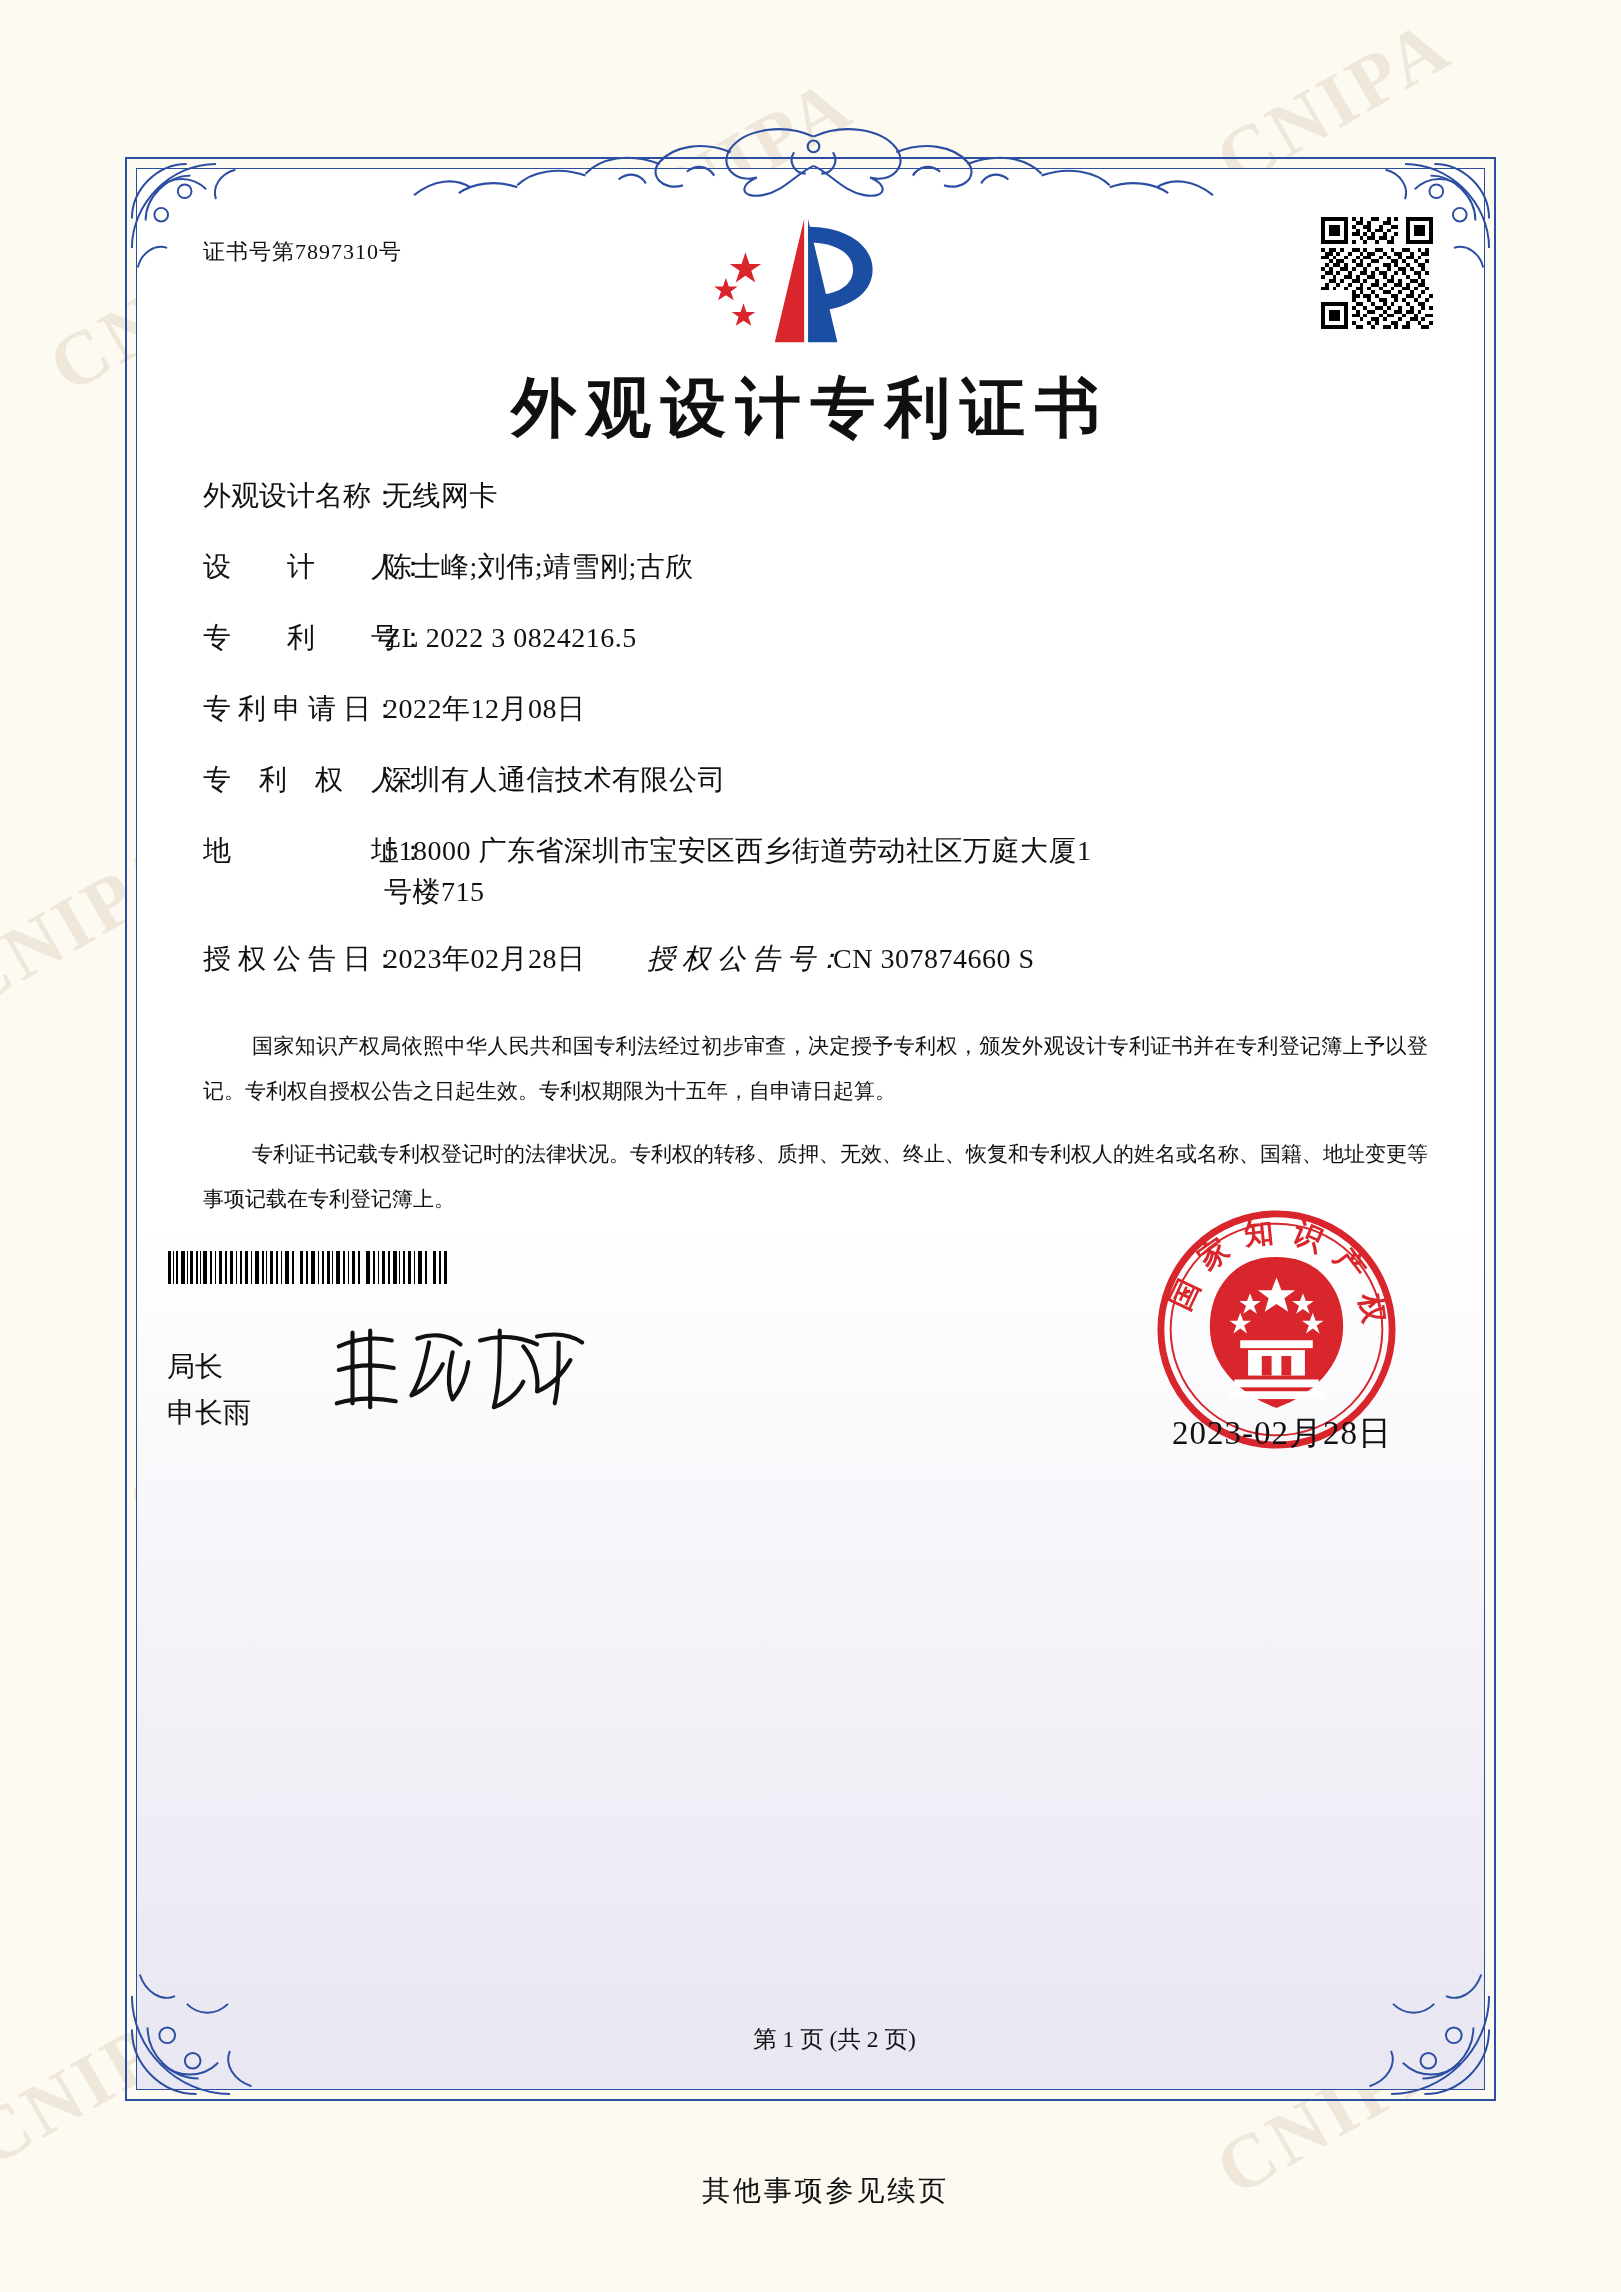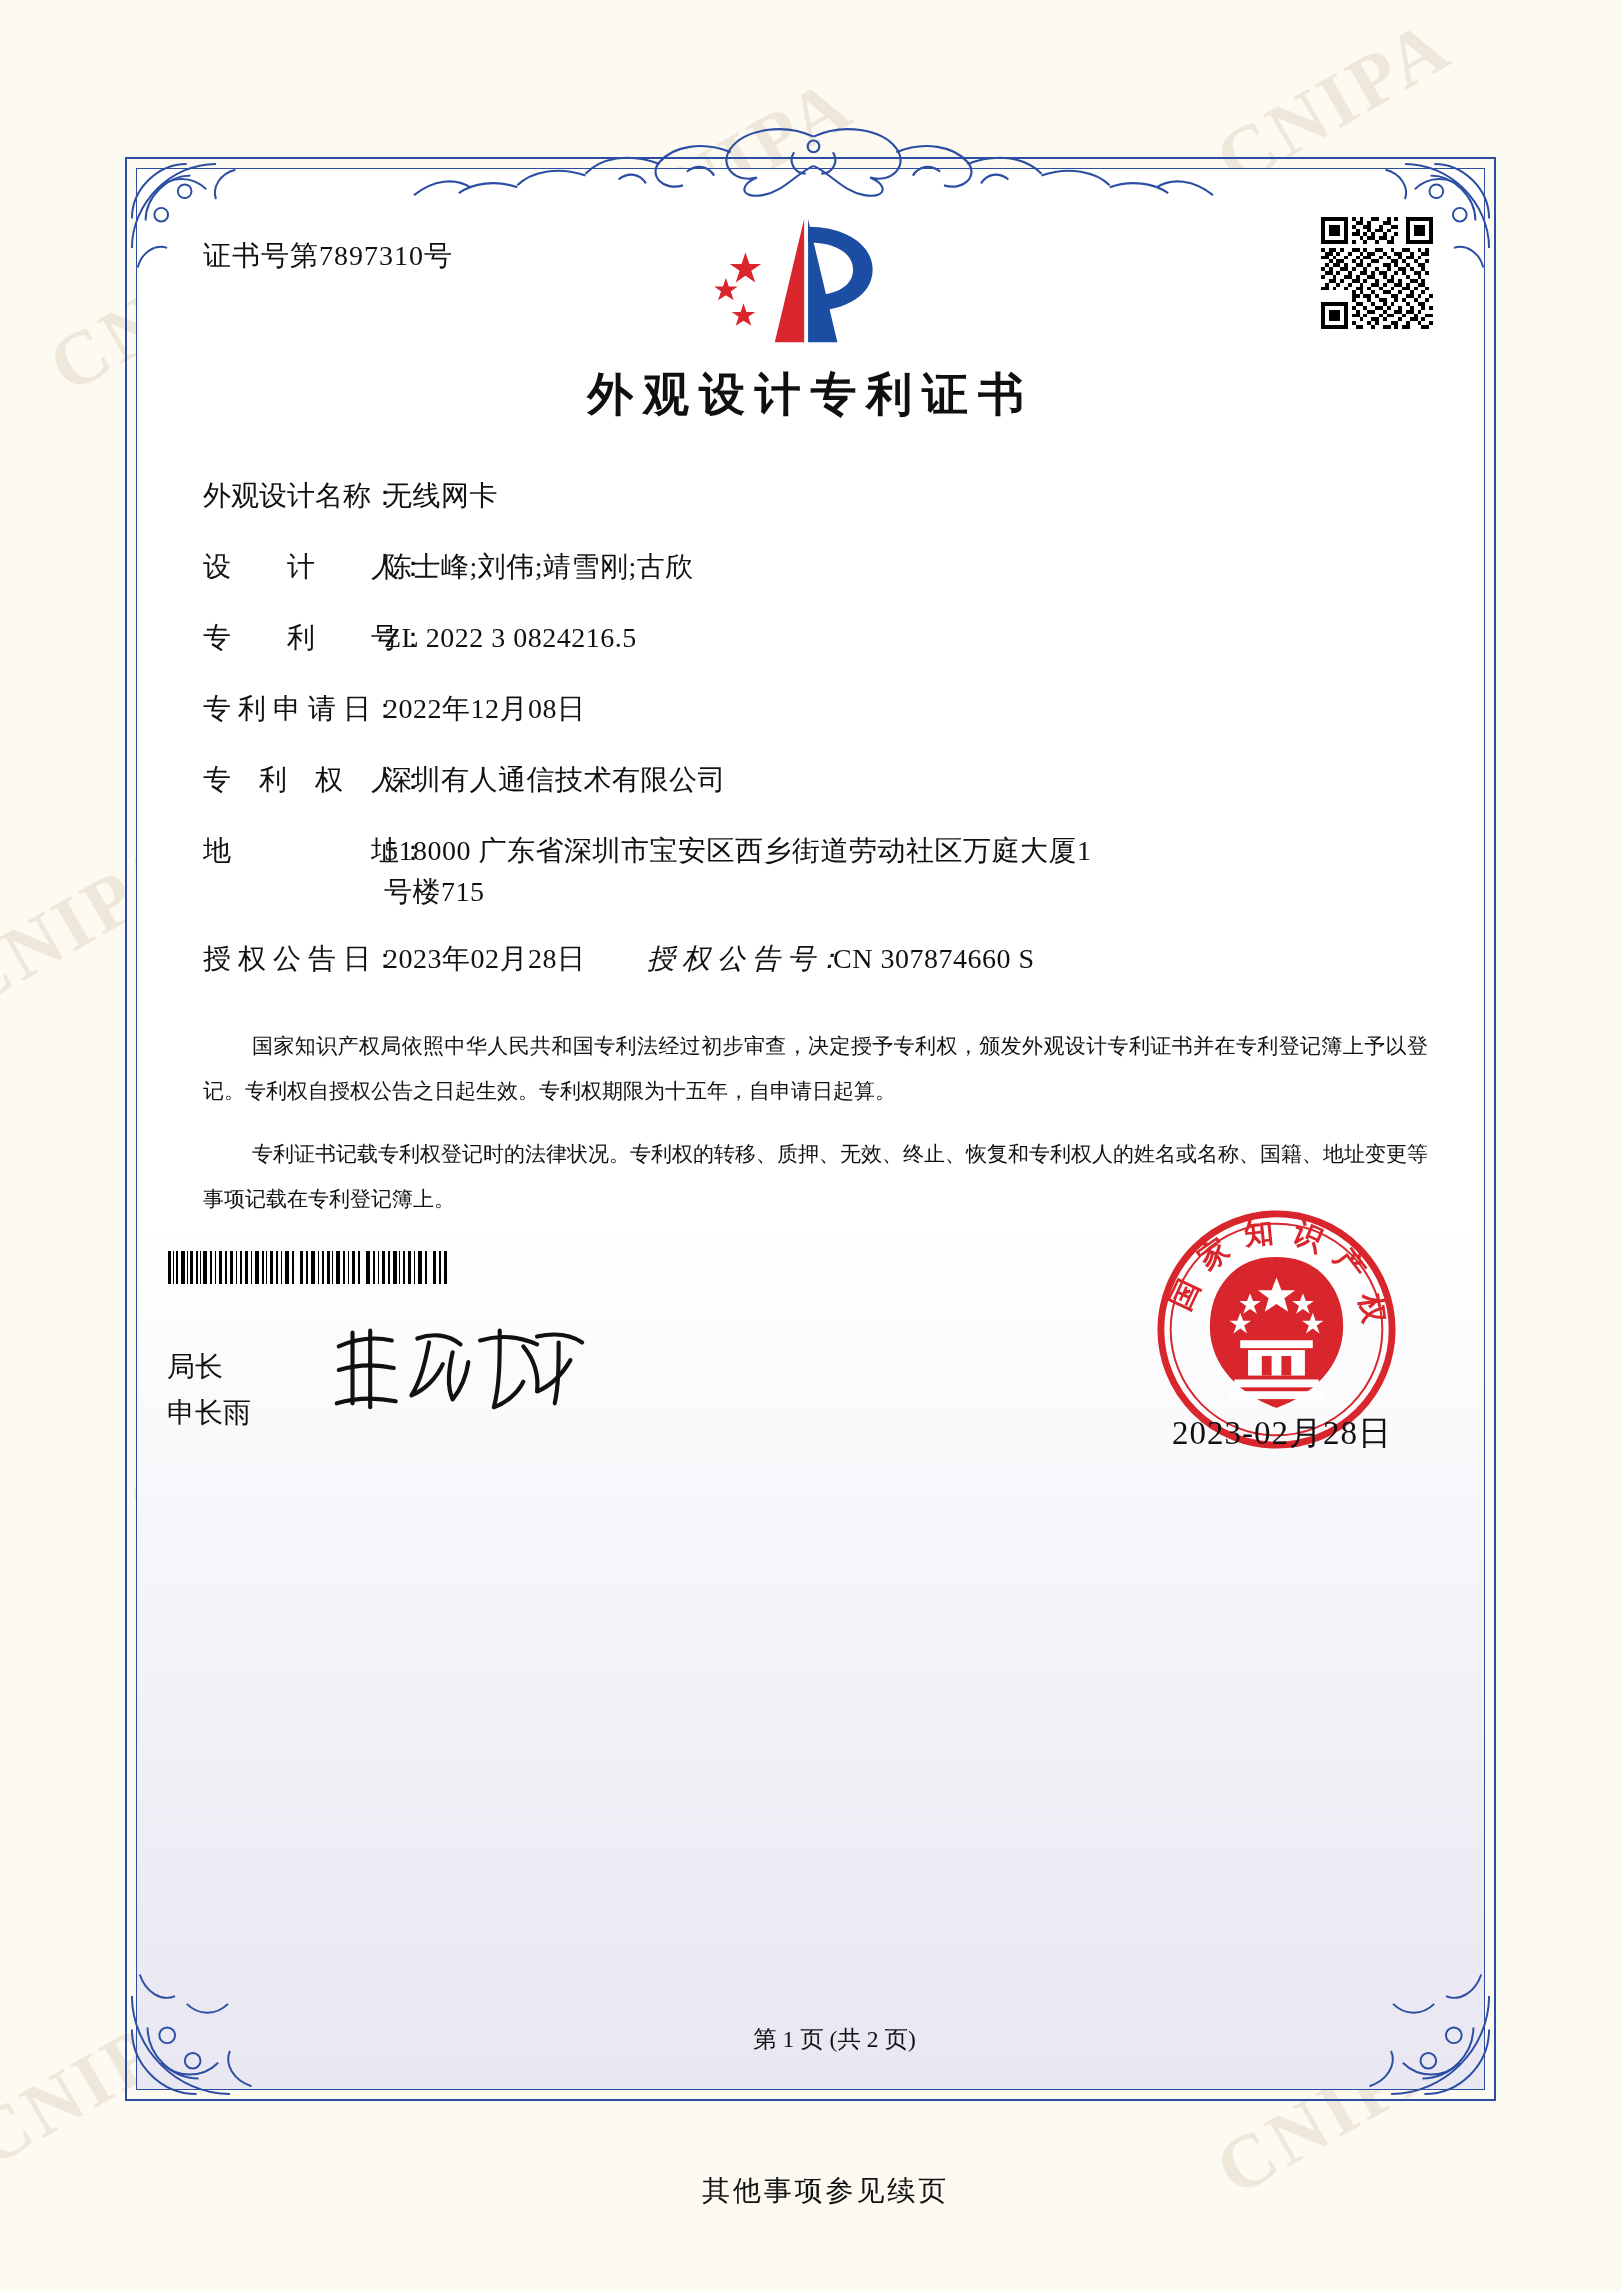--- a/index.html
+++ b/index.html
@@ -43,38 +43,38 @@
   }
 
   
   .ornament{position:absolute;z-index:3;pointer-events:none;}
 
   
   .content{position:absolute;left:136px;top:168px;right:136px;bottom:203px;z-index:4;}
 
   .cert-no{
     position:absolute;left:67px;top:69px;
-    font-size:28px;color:#111;letter-spacing:1px;text-align:center;
+    font-size:22px;color:#111;letter-spacing:1px;text-align:center;
   }
   .qr{
     position:absolute;right:47px;top:43px;
     width:123px;height:123px;background:#fff;
     padding:5.9px;box-sizing:border-box;
   }
   .qr svg{display:block}
 
   .logo{
     position:absolute;left:50%;top:45px;transform:translateX(-50%);
     width:225px;height:147px;
   }
 
   .main-title{
     position:absolute;left:0;right:0;top:196px;
     text-align:center;
-    font-size:46px;
+    font-size:65px;
     letter-spacing:9.8px;
     color:#101010;
     font-weight:bold;
     font-family:"Liberation Serif","DejaVu Serif",serif;
   }
 
   .fields{
     position:absolute;left:67px;right:59px;top:314px;
     font-size:28px;color:#111;line-height:1;
   }

